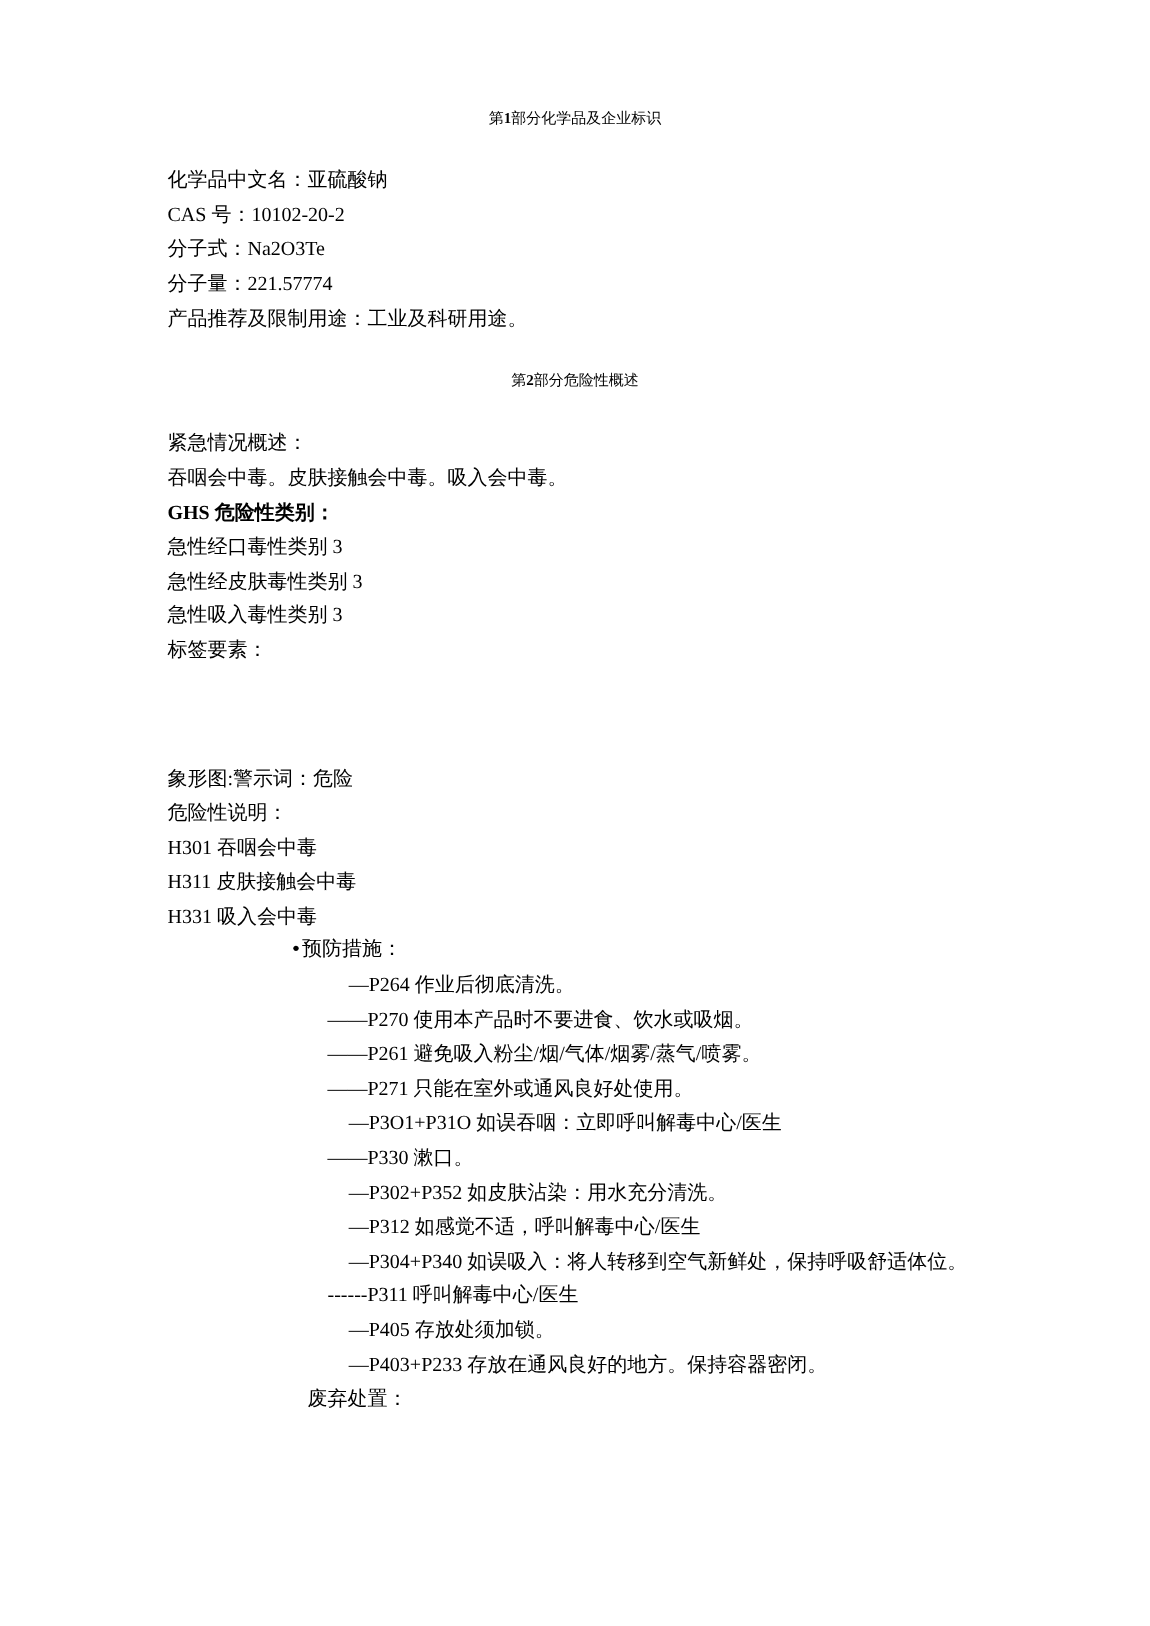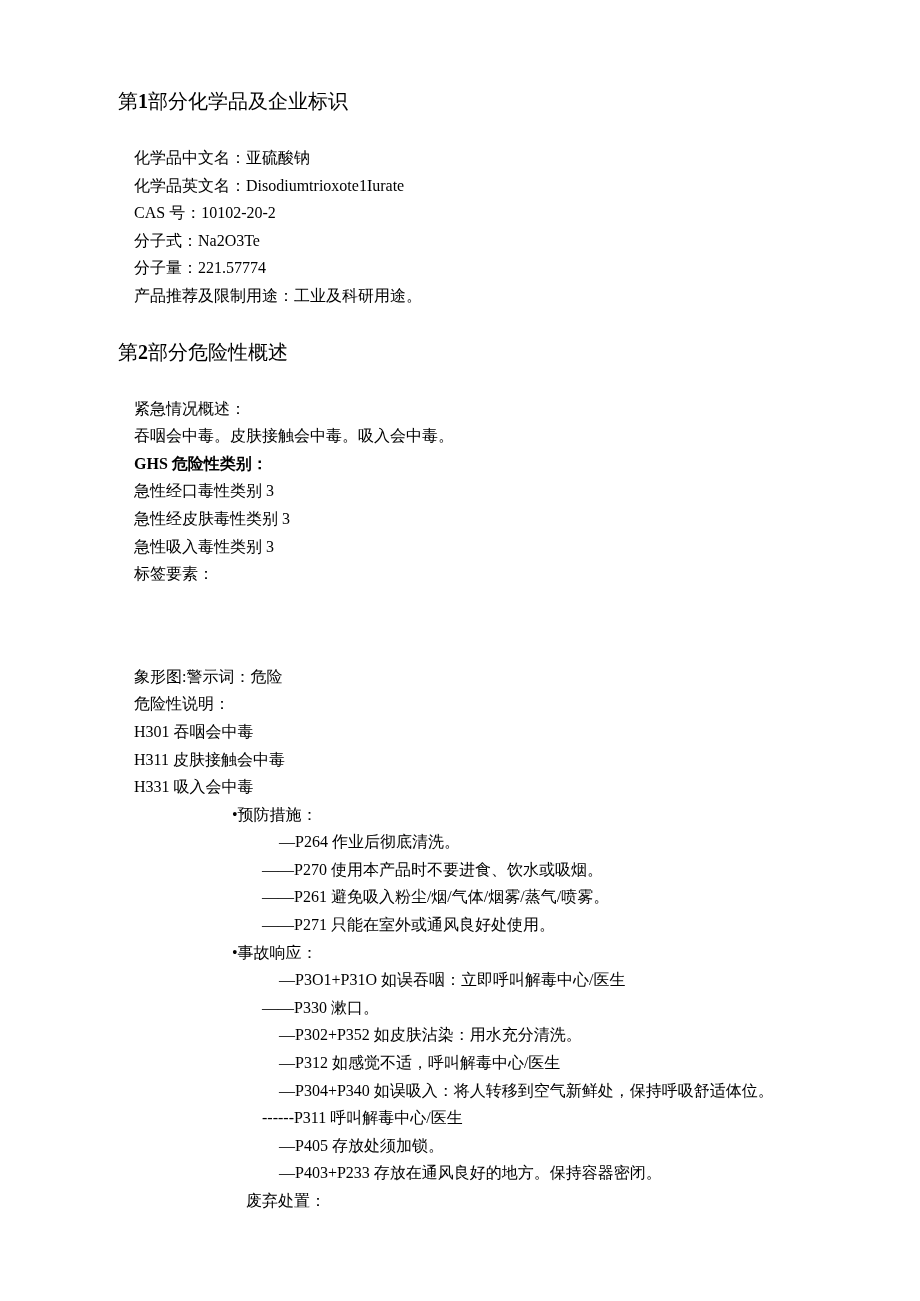--- a/index.html
+++ b/index.html
@@ -11,50 +11,49 @@
     color: #000;
     line-height: 1.6;
   }
   .page {
     width: 920px;
     min-height: 1301px;
     box-sizing: border-box;
     padding: 85px 118px 60px 118px;
   }
   .section-title {
-    text-align: left;
+    text-align: center;
     margin: 0 0 28px 0;
     font-weight: normal;
-    font-size: 20px;
+    font-size: 12px;
   }
   .section-title .bold {
     font-weight: bold;
   }
   .line {
     margin: 0 0 2px 16px;
     white-space: pre-wrap;
   }
   .bold { font-weight: bold; }
   .blank { height: 25px; }
-  .indent1 { padding-left: 98px; }
+  .indent1 { padding-left: 98px; font-family: Liberation Mono, monospace; }
   .indent2 { padding-left: 145px; }
   .indent2b { padding-left: 128px; }
   .indent3 { padding-left: 112px; }
 </style>
 </head>
 <body>
 
 <div class="page">
 
   <div class="section-title">
     <span>第</span><span class="bold">1</span><span>部分化学品及企业标识</span>
   </div>
 
   <p class="line"><span>化学品中文名：</span><span>亚硫酸钠</span></p>
-  <p class="line"><span>化学品英文名：</span><span>Disodiumtrioxote1Iurate</span></p>
   <p class="line"><span>CAS 号：</span><span>10102-20-2</span></p>
   <p class="line"><span>分子式：</span><span>Na2O3Te</span></p>
   <p class="line"><span>分子量：</span><span>221.57774</span></p>
   <p class="line"><span>产品推荐及限制用途：</span><span>工业及科研用途。</span></p>
 
   <div class="blank"></div>
 
   <div class="section-title">
     <span>第</span><span class="bold">2</span><span>部分危险性概述</span>
   </div>
@@ -76,21 +75,20 @@
   <p class="line">H301 吞咽会中毒</p>
   <p class="line">H311 皮肤接触会中毒</p>
   <p class="line">H331 吸入会中毒</p>
 
   <p class="line indent1">•预防措施：</p>
   <p class="line indent2">—P264 作业后彻底清洗。</p>
   <p class="line indent2b">——P270 使用本产品时不要进食、饮水或吸烟。</p>
   <p class="line indent2b">——P261 避免吸入粉尘/烟/气体/烟雾/蒸气/喷雾。</p>
   <p class="line indent2b">——P271 只能在室外或通风良好处使用。</p>
 
-  <p class="line indent1">•事故响应：</p>
   <p class="line indent2">—P3O1+P31O 如误吞咽：立即呼叫解毒中心/医生</p>
   <p class="line indent2b">——P330 漱口。</p>
   <p class="line indent2">—P302+P352 如皮肤沾染：用水充分清洗。</p>
   <p class="line indent2">—P312 如感觉不适，呼叫解毒中心/医生</p>
   <p class="line indent2">—P304+P340 如误吸入：将人转移到空气新鲜处，保持呼吸舒适体位。</p>
   <p class="line indent2b">------P311 呼叫解毒中心/医生</p>
 
   <p class="line indent2">—P405 存放处须加锁。</p>
   <p class="line indent2">—P403+P233 存放在通风良好的地方。保持容器密闭。</p>
 

